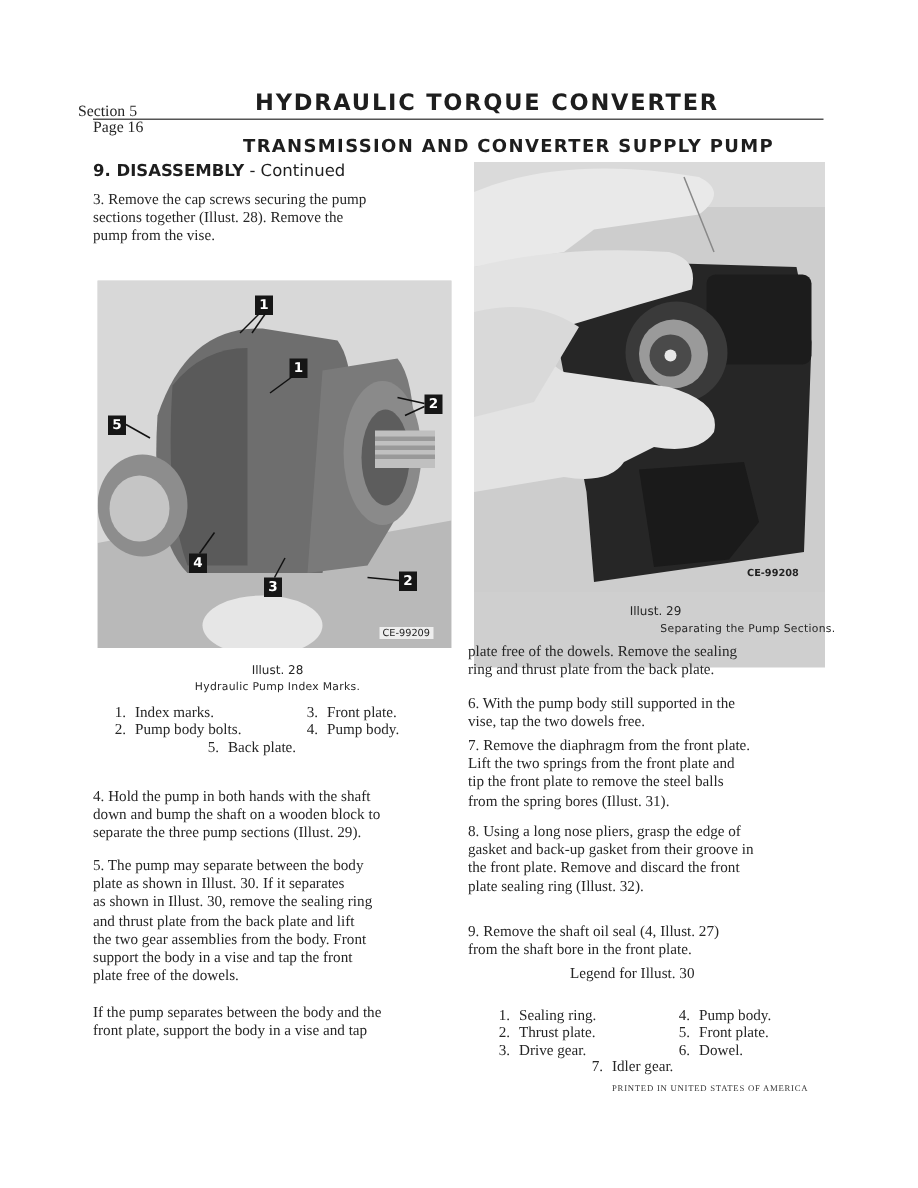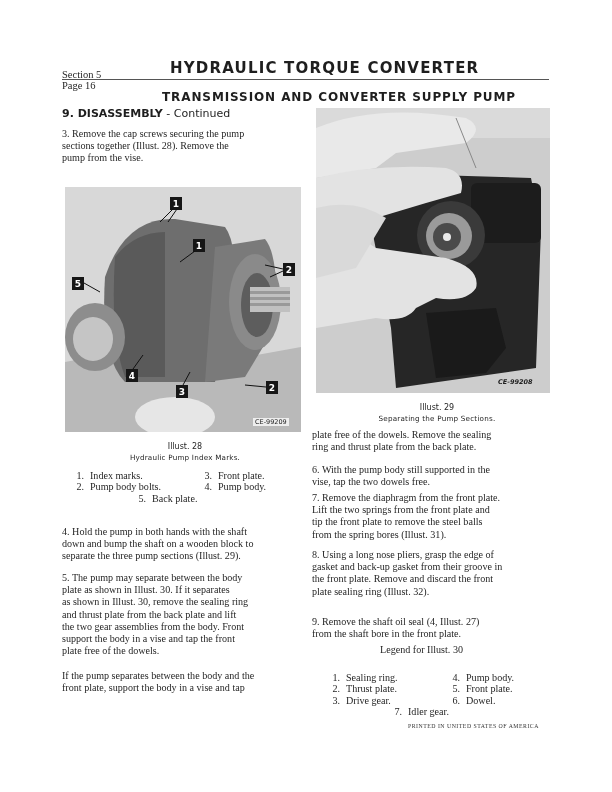--- a/index.html
+++ b/index.html
@@ -2,21 +2,21 @@
 <html><head>
   <meta charset="utf-8">
   <style>
     html, body { margin: 0; padding: 0; background: #ffffff; }
     body { width: 612px; height: 792px; position: relative; overflow: hidden;
       font-family: "Liberation Serif", "DejaVu Serif", serif; color: #262626; }
     .abs { position: absolute; }
     .sans { font-family: "DejaVu Sans", "Liberation Sans", sans-serif; }
     .serif { font-family: "Liberation Serif", "DejaVu Serif", serif; }
 
-    .section-label { left: 62px; top: 69px; font-size: 10.5px; }
+    .section-label { left: 52px; top: 69px; font-size: 10.5px; }
     .page-label { left: 62px; top: 80px; font-size: 10.5px; }
     .main-title { left: 170px; top: 59px; font-size: 15px; font-weight: bold; letter-spacing: 1.2px; color: #1e1e1e; }
     .rule { left: 62px; top: 79px; width: 487px; height: 0; border-top: 1.4px solid #555; }
     .subtitle { left: 162px; top: 90px; font-size: 12px; font-weight: bold; letter-spacing: 0.9px; color: #1e1e1e; }
     .sect-heading { left: 62px; top: 107px; font-size: 11px; font-weight: bold; color: #1e1e1e; }
     .sect-heading .cont { font-weight: normal; }
 
     .para { font-size: 10.1px; line-height: 12.2px; width: 250px; }
     .caption-title { font-size: 8px; text-align: center; width: 240px; }
     .caption-sub { font-size: 7.2px; text-align: center; width: 240px; letter-spacing: 0.2px; }
@@ -135,41 +135,41 @@
   <div>the two gear assemblies from the body.  Front</div>
   <div>support the body in a vise and tap the front</div>
   <div>plate free of the dowels.</div>
 </div>
 
 <div class="abs para" style="left:62px; top:670px;">
   <div>If the pump separates between the body and the</div>
   <div>front plate,  support the body in a vise and tap</div>
 </div>
 
-<div class="abs photo" style="left:316px; top:108px; width:234px; height:285px;font-style:italic;">
+<div class="abs photo" style="left:316px; top:108px; width:234px; height:337px;">
   <svg width="234" height="287" viewBox="0 0 234 287">
     <rect width="234" height="287" fill="#cdcdcd"></rect>
     <rect x="0" y="0" width="234" height="30" fill="#dadada"></rect>
     <path d="M50 65 L215 70 L225 120 L220 260 L80 280 L75 220 L50 90 Z" fill="#262626"></path>
     <rect x="155" y="75" width="70" height="60" rx="6" fill="#1c1c1c"></rect>
     <path d="M110 205 L180 200 L190 240 L170 265 L120 270 Z" fill="#1a1a1a"></path>
     <circle cx="135" cy="127" r="34" fill="#3a3a3a"></circle>
     <circle cx="133" cy="128" r="23" fill="#9a9a9a"></circle>
     <circle cx="131" cy="129" r="14" fill="#4a4a4a"></circle>
     <circle cx="131" cy="129" r="4" fill="#e8e8e8"></circle>
     <path d="M0 20 Q60 -5 150 10 Q170 20 150 35 L80 45 L60 60 L0 70 Z" fill="#e9e9e9"></path>
     <path d="M0 70 Q60 55 130 60 Q150 65 145 85 L110 95 L60 110 Q40 130 60 140 L130 150 Q165 160 160 180 Q150 195 120 190 L100 200 Q90 215 60 210 L0 220 Z" fill="#e3e3e3"></path>
     <path d="M0 100 Q40 90 70 110 L40 160 L0 170 Z" fill="#d9d9d9"></path>
     <line x1="140" y1="10" x2="160" y2="60" stroke="#888" stroke-width="1"></line>
   </svg>
   <div class="photo-id" style="left:182px; top:270px; font-weight:bold;">CE-99208</div>
 </div>
 
 <div class="abs caption-title sans" style="left:317px; top:403px;">Illust. 29</div>
-<div class="abs caption-sub sans" style="left:317px; top:414px;">Separating the Pump Sections.</div>
+<div class="abs caption-sub sans" style="left:317px; top:414px;text-align:right;">Separating the Pump Sections.</div>
 
 <div class="abs para" style="left:312px; top:429px; width:260px;">
   <div>plate free of the dowels.  Remove the sealing</div>
   <div>ring and thrust plate from the back plate.</div>
 </div>
 
 <div class="abs para" style="left:312px; top:464px; width:260px;">
   <div>6.  With the pump body still supported in the</div>
   <div>vise,  tap the two dowels free.</div>
 </div>

